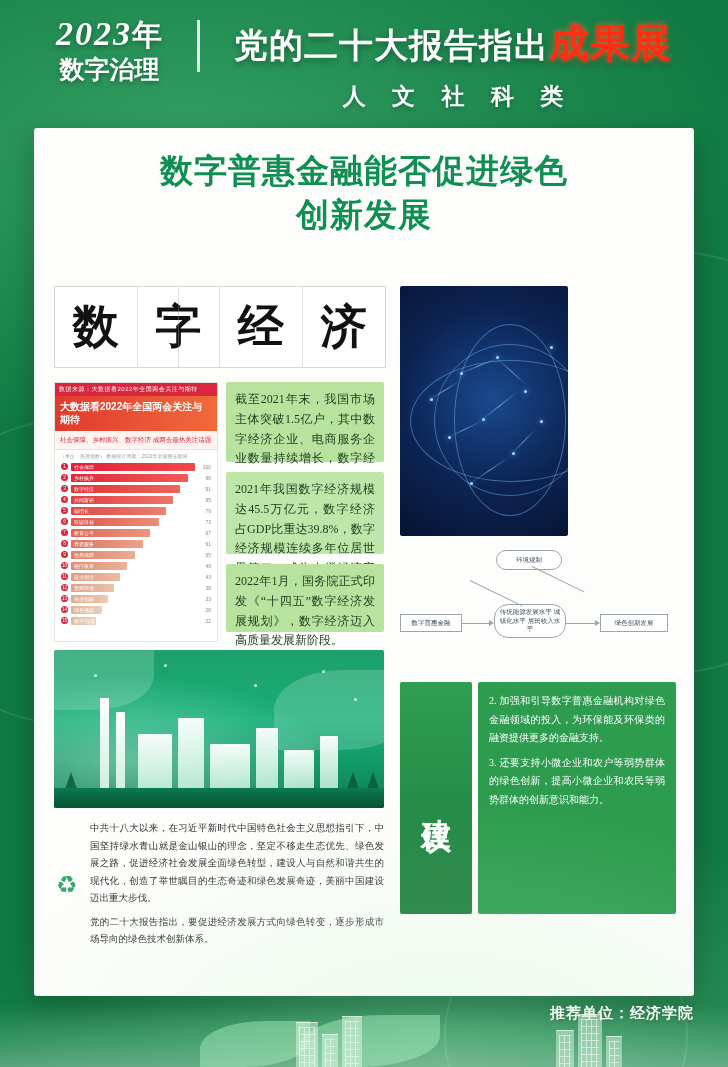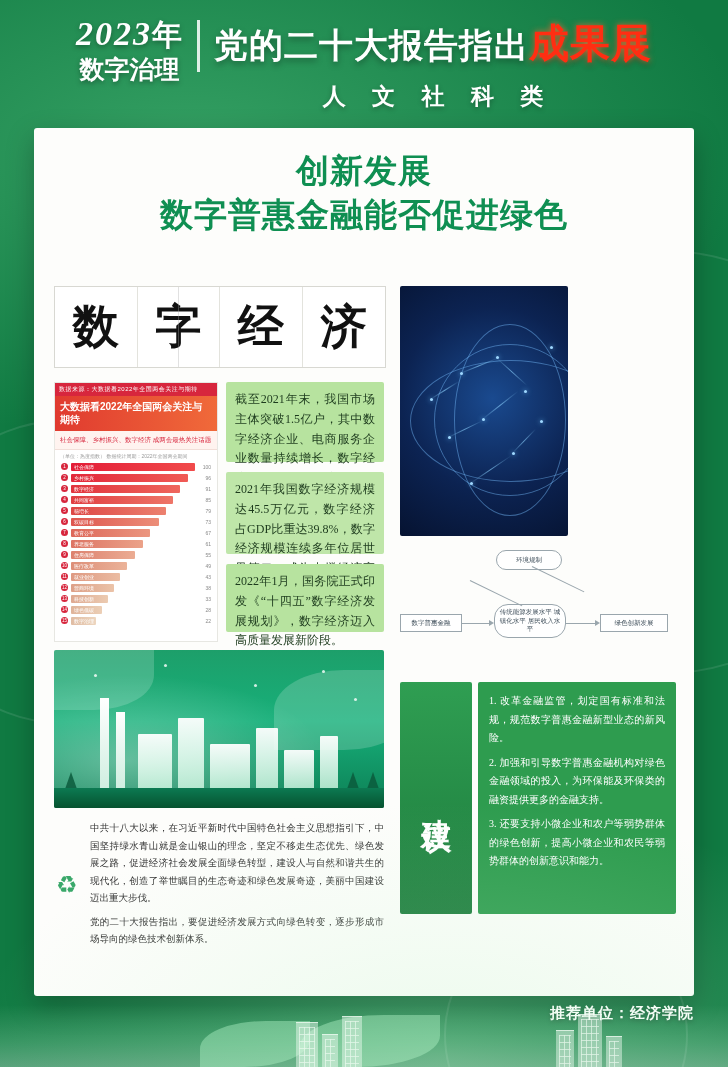--- a/index.html
+++ b/index.html
@@ -59,21 +59,21 @@
     left: 0; right: 0; top: 16px;
     height: 100px;
     display: flex;
     align-items: flex-start;
     justify-content: center;
     gap: 0;
   }
   .header-inner {
     display: flex;
     align-items: flex-start;
-    gap: 2px;
+    gap: 22px;
   }
   .year-block {
     text-align: center;
     color: #ffffff;
     padding-right: 12px;
     line-height: 1.05;
   }
   .year-line {
     font-size: 30px;
     font-weight: 700;
@@ -574,22 +574,22 @@
           <span>党的二十大报告指出</span><span class="hl">成果展</span>
         </div>
         <div class="sub-title">人 文 社 科 类</div>
       </div>
     </div>
   </div>
 
   <div class="sheet">
 
     <div class="paper-title">
+      <div>数字普惠金融能否促进绿色</div>
       <div>创新发展</div>
-      <div>数字普惠金融能否促进绿色</div>
     </div>
 
     <div class="body-grid">
 
       <div class="calligraphy">
         <div class="cal-cell">数</div>
         <div class="cal-cell">字</div>
         <div class="cal-cell">经</div>
         <div class="cal-cell">济</div>
       </div>
@@ -780,21 +780,20 @@
         <div class="arrow-r" style="left:89px; top:72px;"></div>
         <div class="flow-line" style="left:166px; top:75px; width:29px;"></div>
         <div class="arrow-r" style="left:195px; top:72px;"></div>
         <div class="flow-line" style="left:70px; top:32px; width:58px; transform:rotate(26deg); transform-origin:left center;"></div>
         <div class="flow-line" style="left:132px; top:18px; width:58px; transform:rotate(26deg); transform-origin:left center;"></div>
       </div>
 
       <div class="sugg-wrap">
         <div class="sugg-label">建议</div>
         <div class="sugg-body">
-          <p>1. 改革金融监管，划定国有标准和法规，规范数字普惠金融新型业态的新风险。</p>
           <p>2. 加强和引导数字普惠金融机构对绿色金融领域的投入，为环保能及环保类的融资提供更多的金融支持。</p>
           <p>3. 还要支持小微企业和农户等弱势群体的绿色创新，提高小微企业和农民等弱势群体的创新意识和能力。</p>
         </div>
       </div>
 
     </div>
   </div>
 
   <div class="footer-credit">推荐单位：经济学院</div>
 

